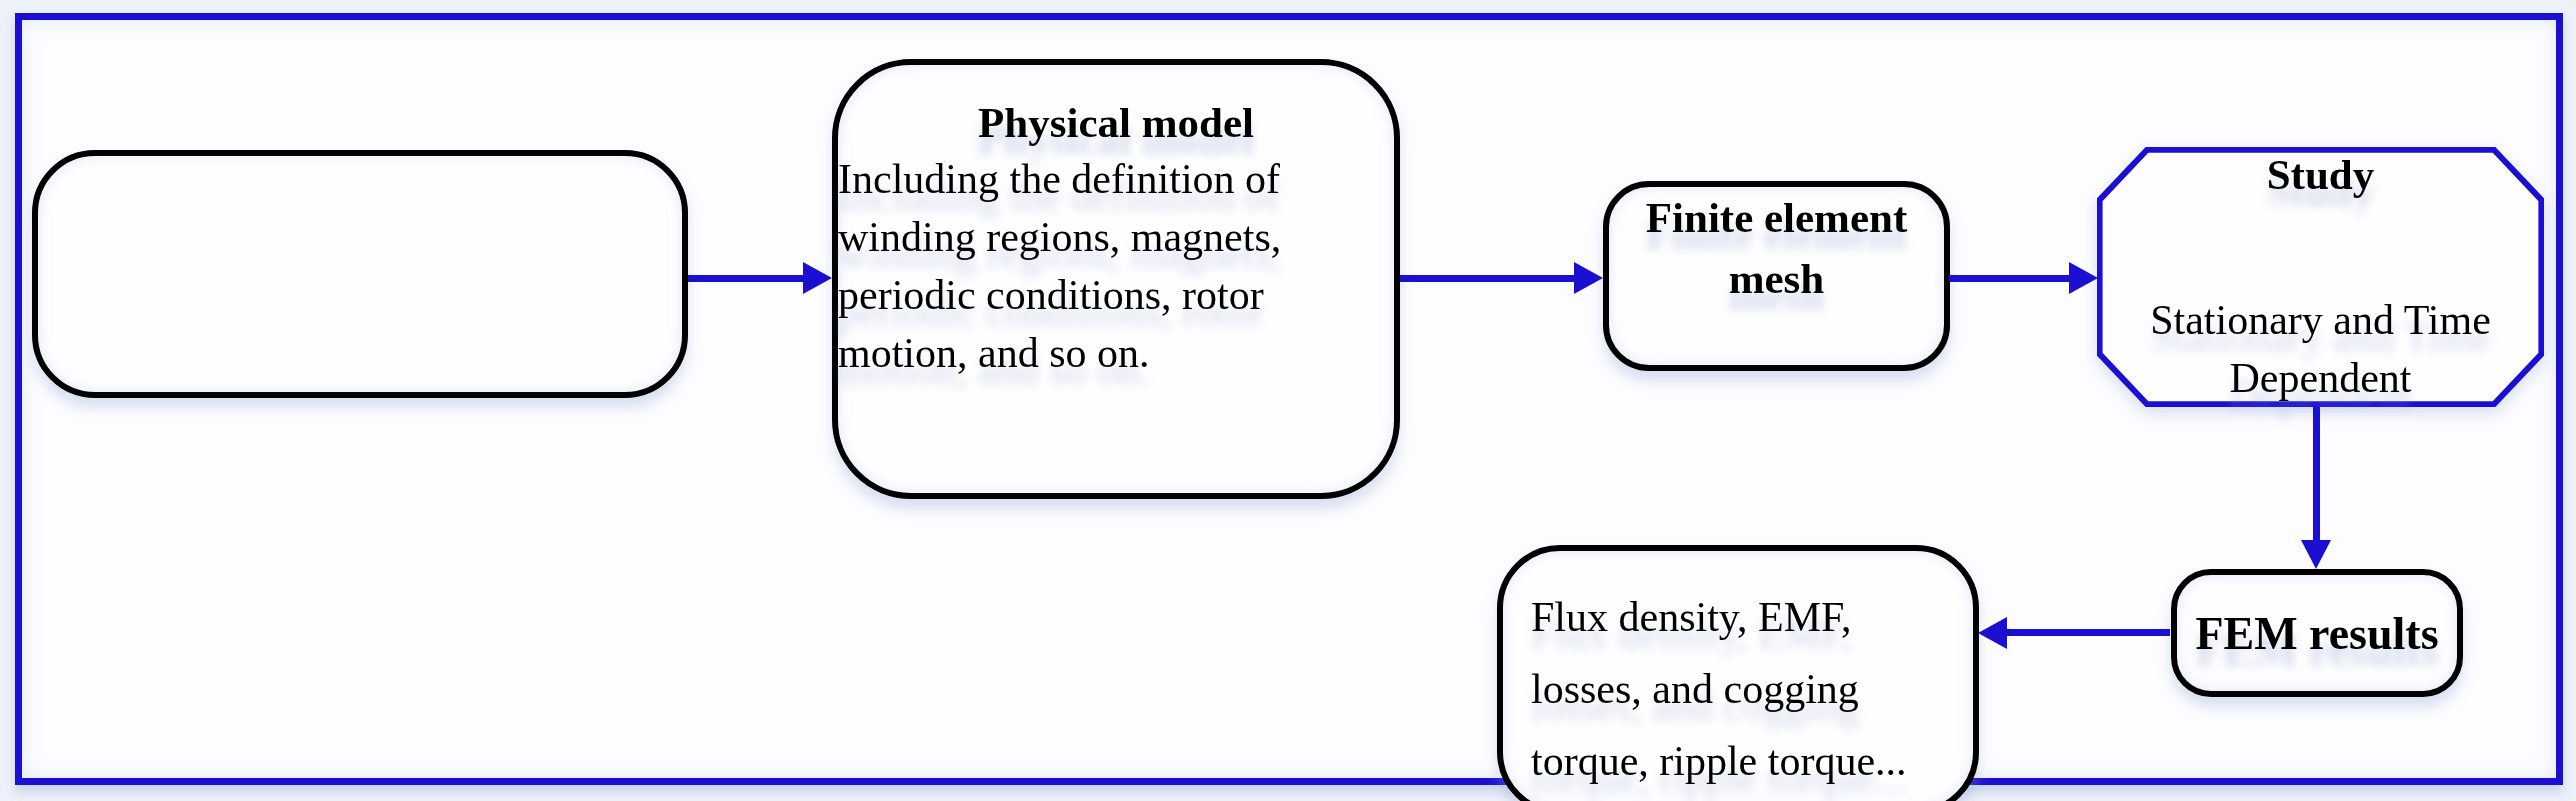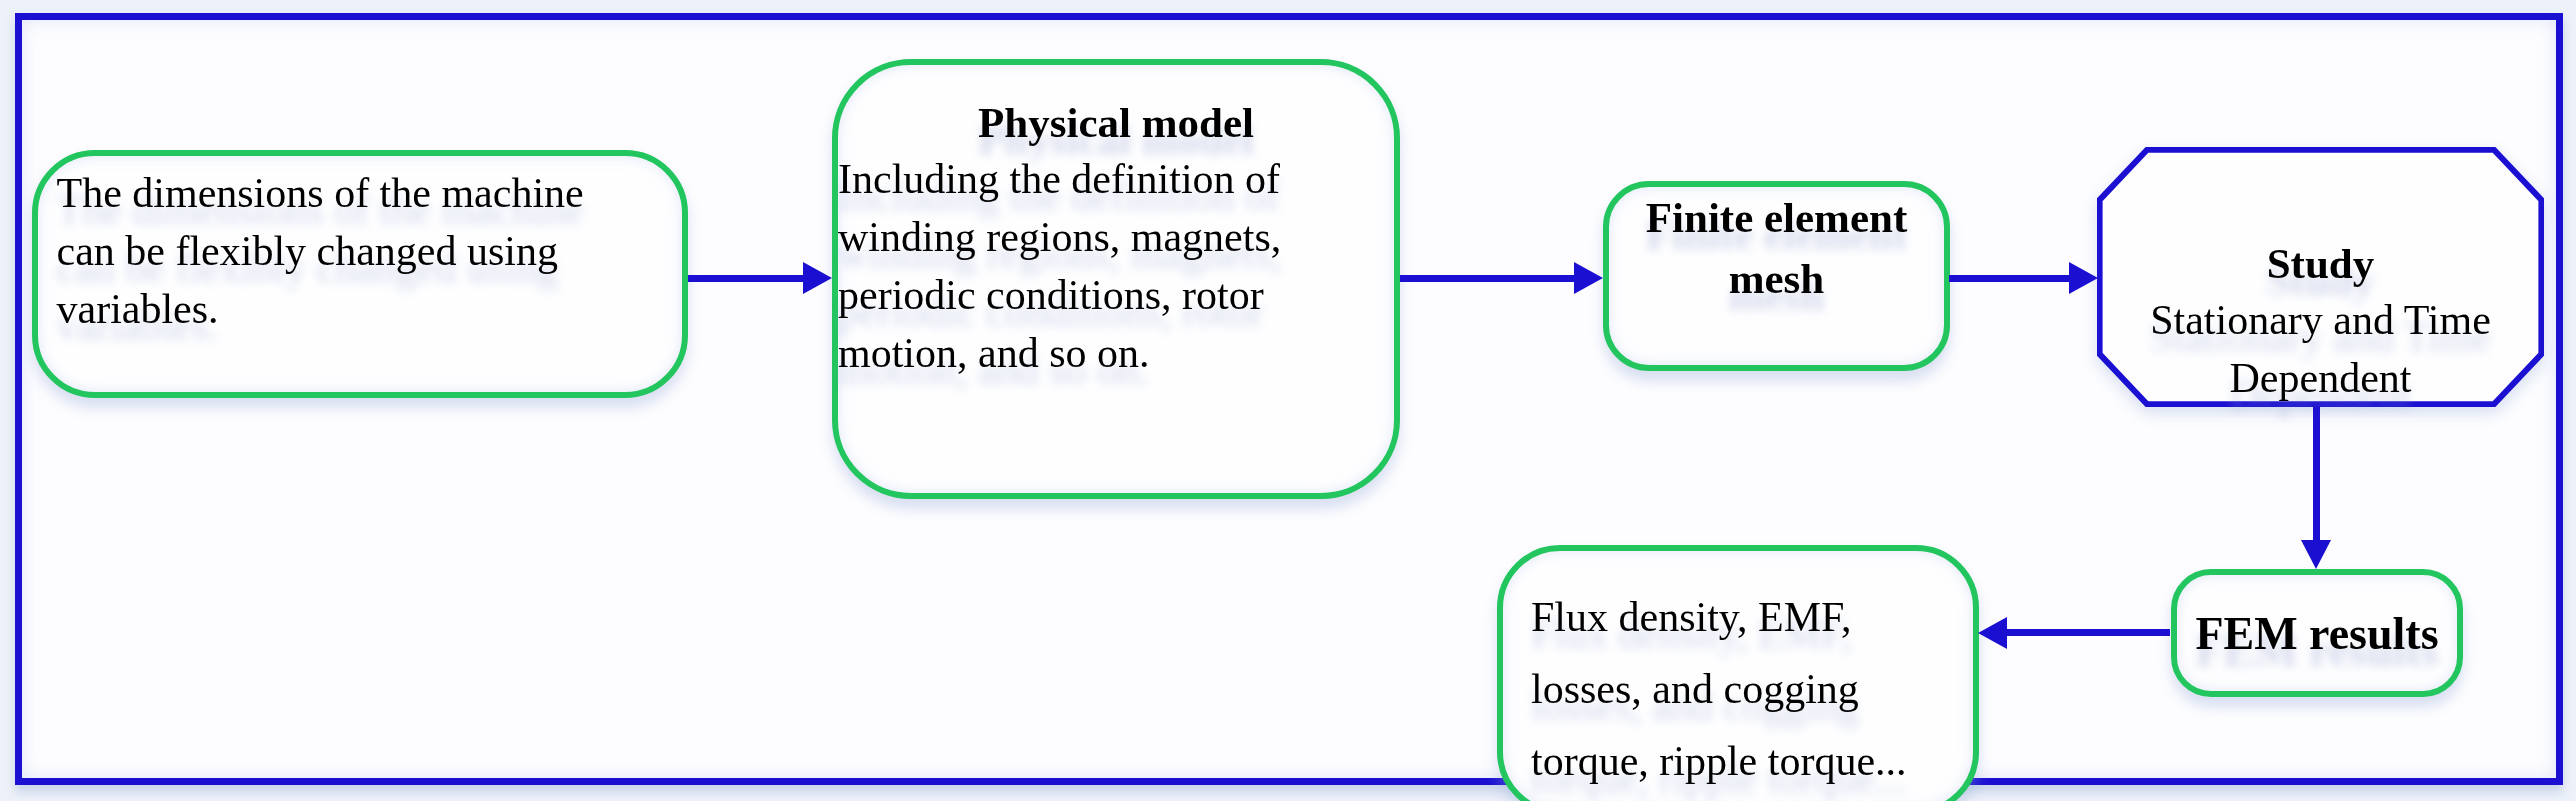--- a/index.html
+++ b/index.html
@@ -13,21 +13,21 @@
   }
   .frame{
     position:absolute;left:14.5px;top:13px;width:2548px;height:772px;
     box-sizing:border-box;
     border:7.2px solid #1b10d1;
     background:#fdfdff;
     box-shadow:0 6.6px 9.2px rgba(150,170,215,.40), inset 0 0 17px rgba(203,214,240,.55);
   }
   .box{
     position:absolute;box-sizing:border-box;
-    border:6px solid #22c55e;background:#fefeff;
+    border:6px solid #000000;background:#fefeff;
     box-shadow:0 9.2px 13px rgba(150,170,215,.35), inset 0 0 13px rgba(200,212,238,.55);
     display:flex;flex-direction:column;align-items:stretch;
   }
   .title{
     font-weight:bold;font-size:43px;line-height:55px;text-align:center;
     white-space:pre;
     text-shadow:0 17px 9.2px rgba(145,160,205,.40);
   }
   .body{
     font-size:42px;line-height:58px;text-align:left;white-space:pre;
@@ -40,21 +40,21 @@
   .n-physical{left:832px;top:59px;width:568px;height:440px;border-radius:79px;padding-top:30px;}
   .n-physical .body{}
   
   .n-mesh{left:1603px;top:181px;width:347px;height:190px;border-radius:46px;justify-content:flex-start;}
   .n-mesh .title{line-height:61px;padding-bottom:16px;}
   
   .study-svg{position:absolute;left:2097px;top:147px;width:447px;height:260px;
     filter:drop-shadow(0 6.6px 8px rgba(150,170,215,.38));}
   .n-study-text{
     position:absolute;left:2097px;top:147px;width:447px;height:260px;
-    display:flex;flex-direction:column;justify-content:flex-end;align-items:center;
+    display:flex;flex-direction:column;justify-content:space-between;align-items:center;
   }
   .n-study-text .body{text-align:center;}
   
   .n-fem{left:2171px;top:569px;width:292px;height:128px;border-radius:40px;justify-content:center;}
   .n-fem .title{font-size:46px;}
   
   .n-outputs{left:1497px;top:506px;width:482px;height:270px;border-radius:63px;padding-top:30px;margin-top:39px;}
   .n-outputs .body{padding-left:28px;line-height:72px;}
   
   .aline{position:absolute;background:#1b10d1;}
@@ -70,23 +70,20 @@
   .comsol sup{font-size:33px;font-weight:normal;vertical-align:25px;}
 </style>
 </head>
 <body>
 
 <div class="canvas">
 
   <div class="frame"></div>
 
   <div class="box n-geometry">
-    <div class="body">The dimensions of the machine
-can be flexibly changed using
-variables.</div>
   </div>
 
   <div class="box n-physical">
     <div class="title">Physical model</div>
     <div class="body">Including the definition of
 winding regions, magnets,
 periodic conditions, rotor
 motion, and so on.</div>
   </div>
 

